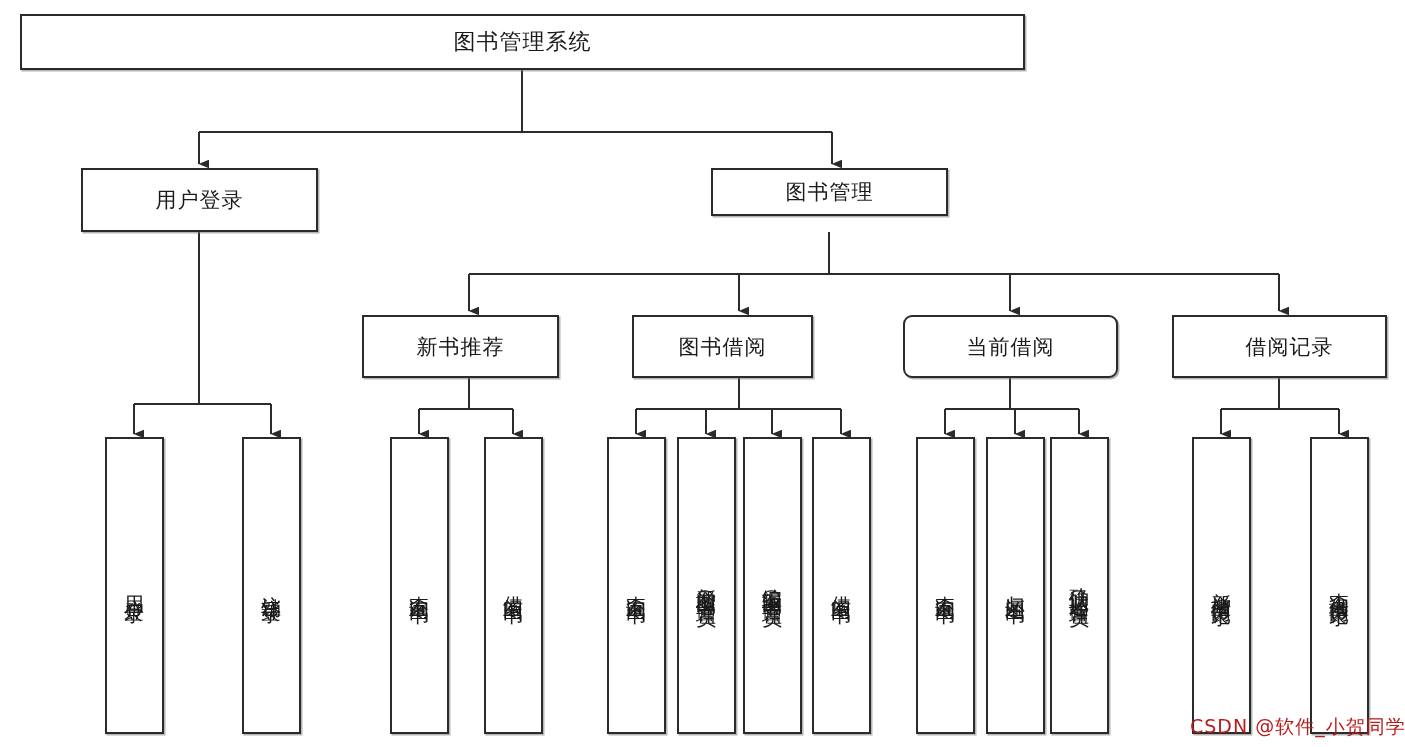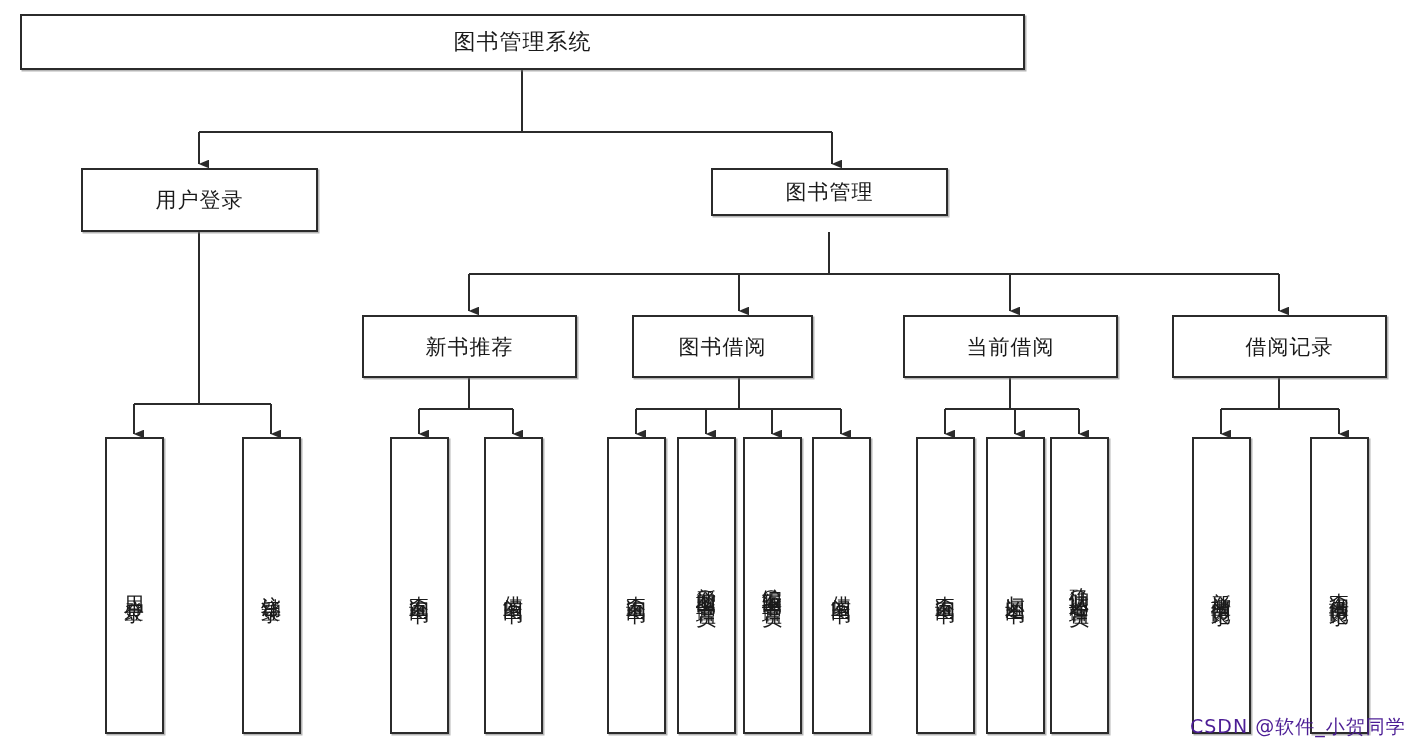--- a/index.html
+++ b/index.html
@@ -34,21 +34,21 @@
     writing-mode:vertical-rl;
     text-orientation:upright;
     letter-spacing:3px;
     line-height:1;
     white-space:nowrap;
     display:block;
   }
   .watermark{
     position:absolute;
     font-size:19px;
-    color:#4c1d95;
+    color:#b91c1c;
     letter-spacing:1px;
     white-space:nowrap;
     pointer-events:none;
     text-align:center;
   }
 </style>
 </head>
 <body>
 
 <div id="diagram-root">
@@ -107,27 +107,27 @@
     <span>图书管理系统</span>
   </div>
 
   <div class="node h" style="left:81px;top:168px;width:237px;height:64px;">
     <span>用户登录</span>
   </div>
   <div class="node h" style="left:711px;top:168px;width:237px;height:48px;">
     <span>图书管理</span>
   </div>
 
-  <div class="node h" style="left:362px;top:315px;width:215px;height:63px;">
+  <div class="node h" style="left:362px;top:315px;width:197px;height:63px;">
     <span>新书推荐</span>
   </div>
   <div class="node h" style="left:632px;top:315px;width:181px;height:63px;">
     <span>图书借阅</span>
   </div>
-  <div class="node h" style="left:903px;top:315px;width:215px;height:63px;">
+  <div class="node h" style="left:903px;top:315px;width:215px;height:63px;border-radius:9px;">
     <span>当前借阅</span>
   </div>
   <div class="node h" style="left:1172px;top:315px;width:215px;height:63px;padding-left:20px;">
     <span>借阅记录</span>
   </div>
 
   <div class="node v" style="left:105px;top:437px;width:59px;height:297px;">
     <span class="vlabel">用户登录</span>
   </div>
   <div class="node v" style="left:242px;top:437px;width:59px;height:297px;">

